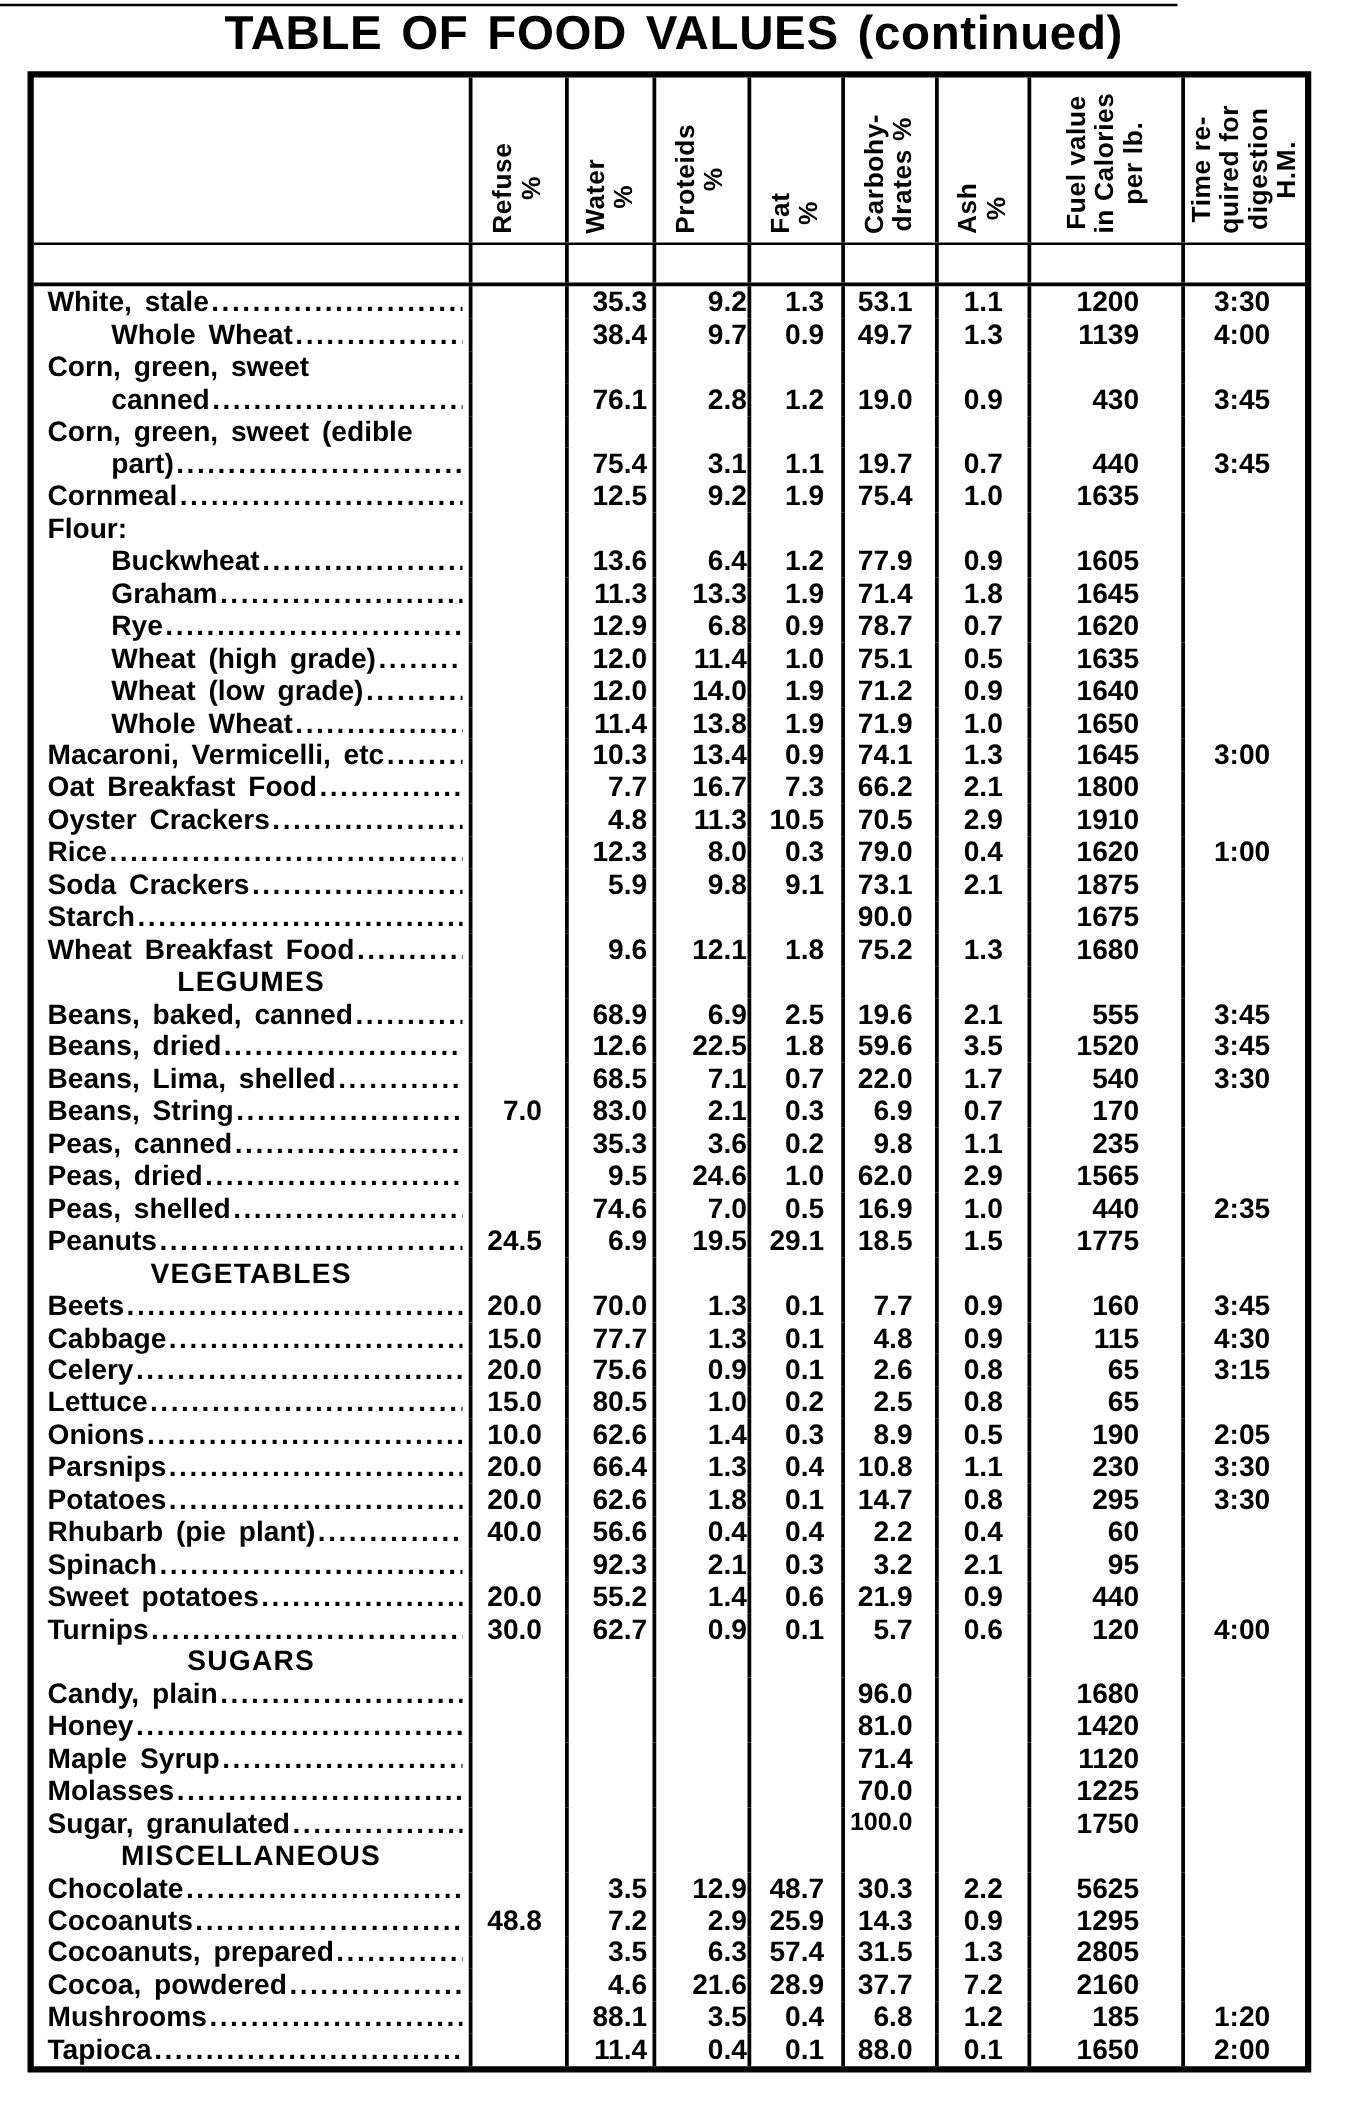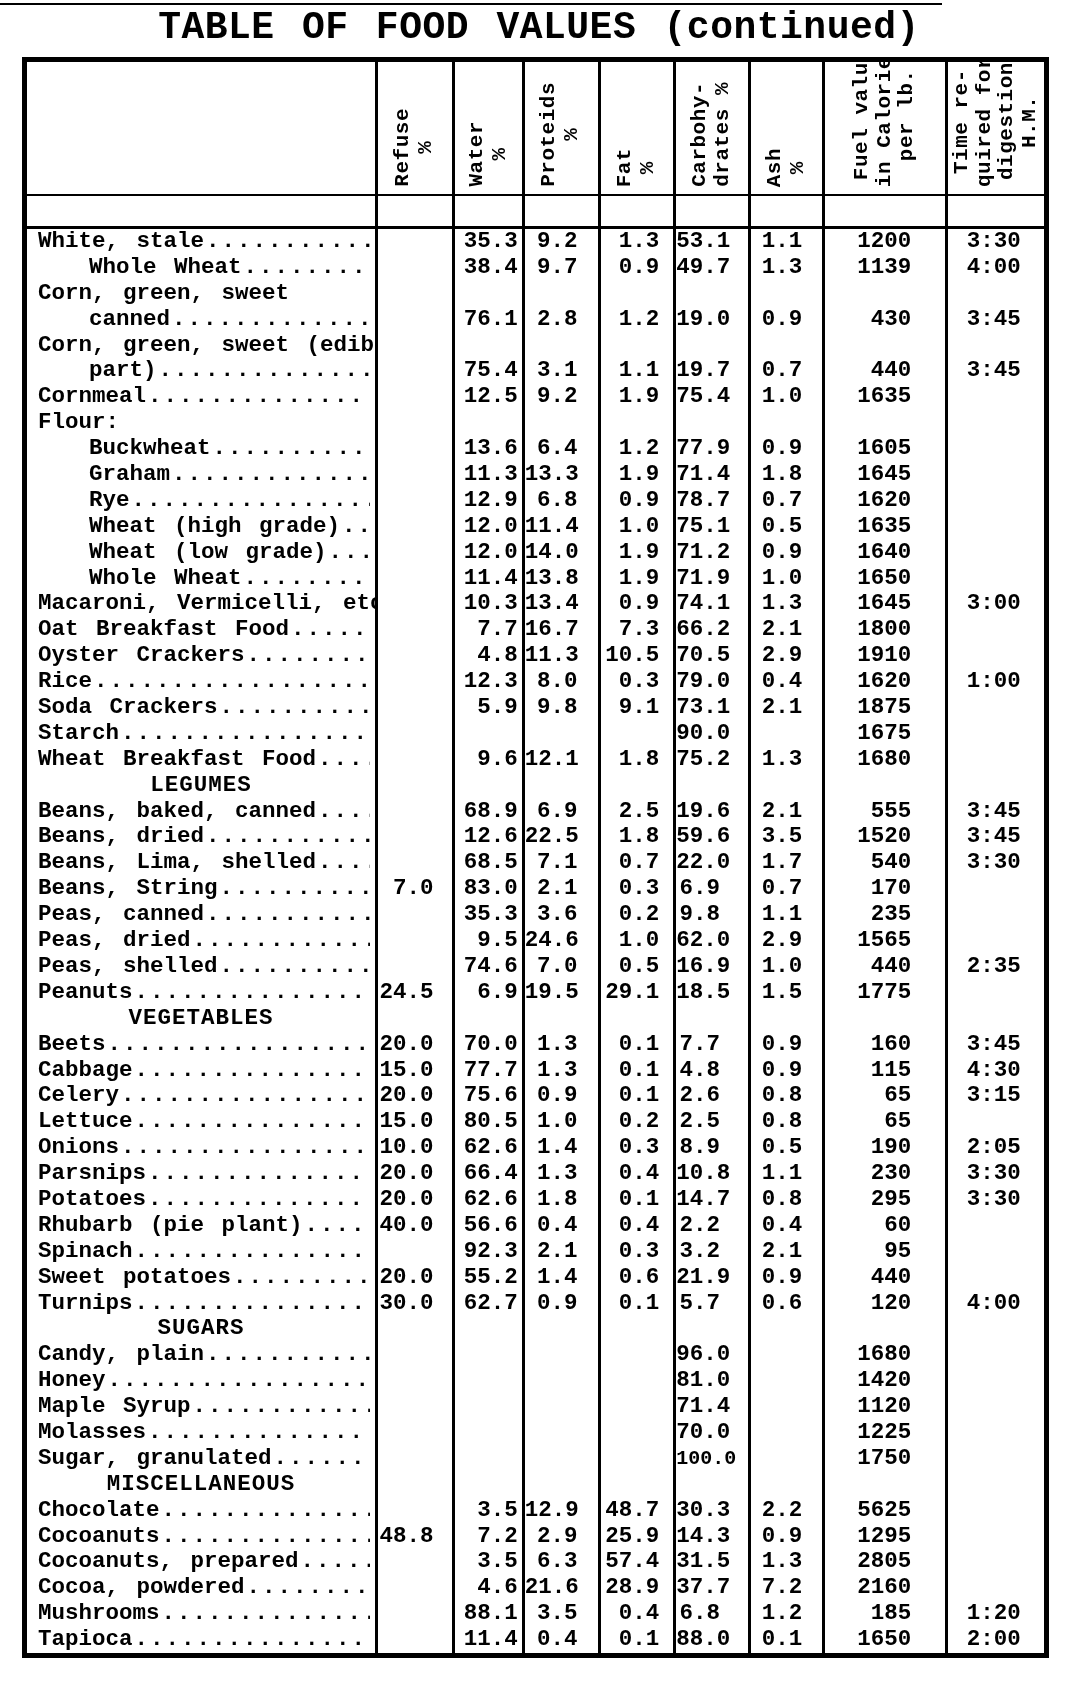--- a/index.html
+++ b/index.html
@@ -2,21 +2,21 @@
 <html><head>
 <meta charset="utf-8">
 <style>
   html, body { margin:0; padding:0; background:#ffffff; }
   #page {
     position: relative;
     width: 1078px;
     height: 1682px;
     background: #ffffff;
     color: #000;
-    font-family: Liberation Mono, monospace;
+    font-family: Liberation Sans, sans-serif;
     font-weight: bold;
     overflow: hidden;
   }
   .top-rule {
     position: absolute;
     left: 0; top: 3px;
     width: 942px; height: 2px;
     background: #000;
   }
   .title {
@@ -62,23 +62,23 @@
     line-height: 1.08;
     letter-spacing: 0.5px;
     white-space: nowrap;
   }
 
   
   .row .col { font-size: 22.5px; line-height: 25.9px; }
   .val { text-align: right; }
   .c1.val { padding-right: 18px; }
   .c2.val { padding-right: 4px; }
-  .c3.val { padding-right: 20px; }
+  .c3.val { padding-right: 0; }
   .c4.val { padding-right: 14px; }
-  .c5.val { padding-right: 28px; }
+  .c5.val { padding-right: 18px; }
   .c6.val { padding-right: 20px; }
   .c7.val { padding-right: 34px; }
   .c8.val { text-align: center; padding-right: 5px; }
   .val.small { font-size: 20px; }
 
   .name-cell { display: flex; align-items: baseline; white-space: nowrap; }
   .name-text { word-spacing: 4px; }
   .ind0 { padding-left: 11px; }
   .ind1 { padding-left: 62px; justify-content: space-between; }
   .leader { flex: 1; overflow: hidden; margin: 0 5px 0 2px; }

